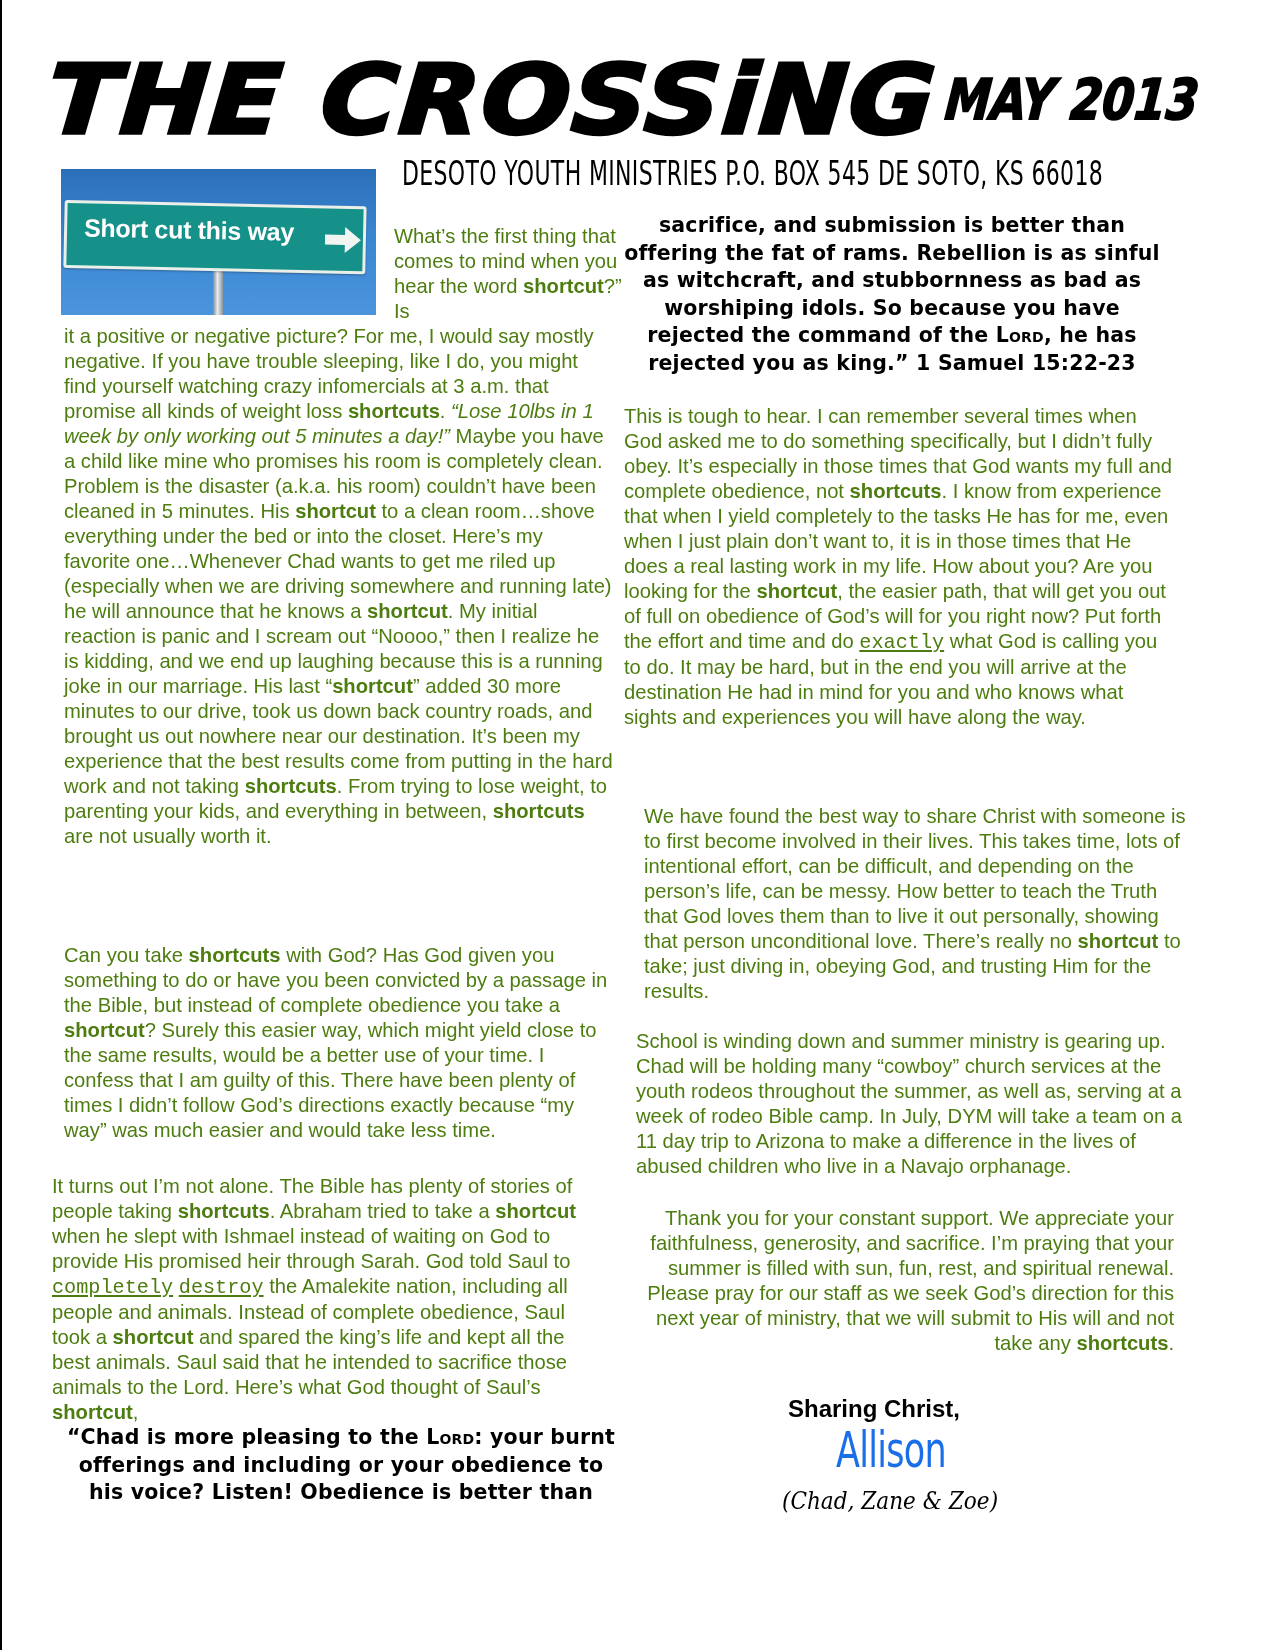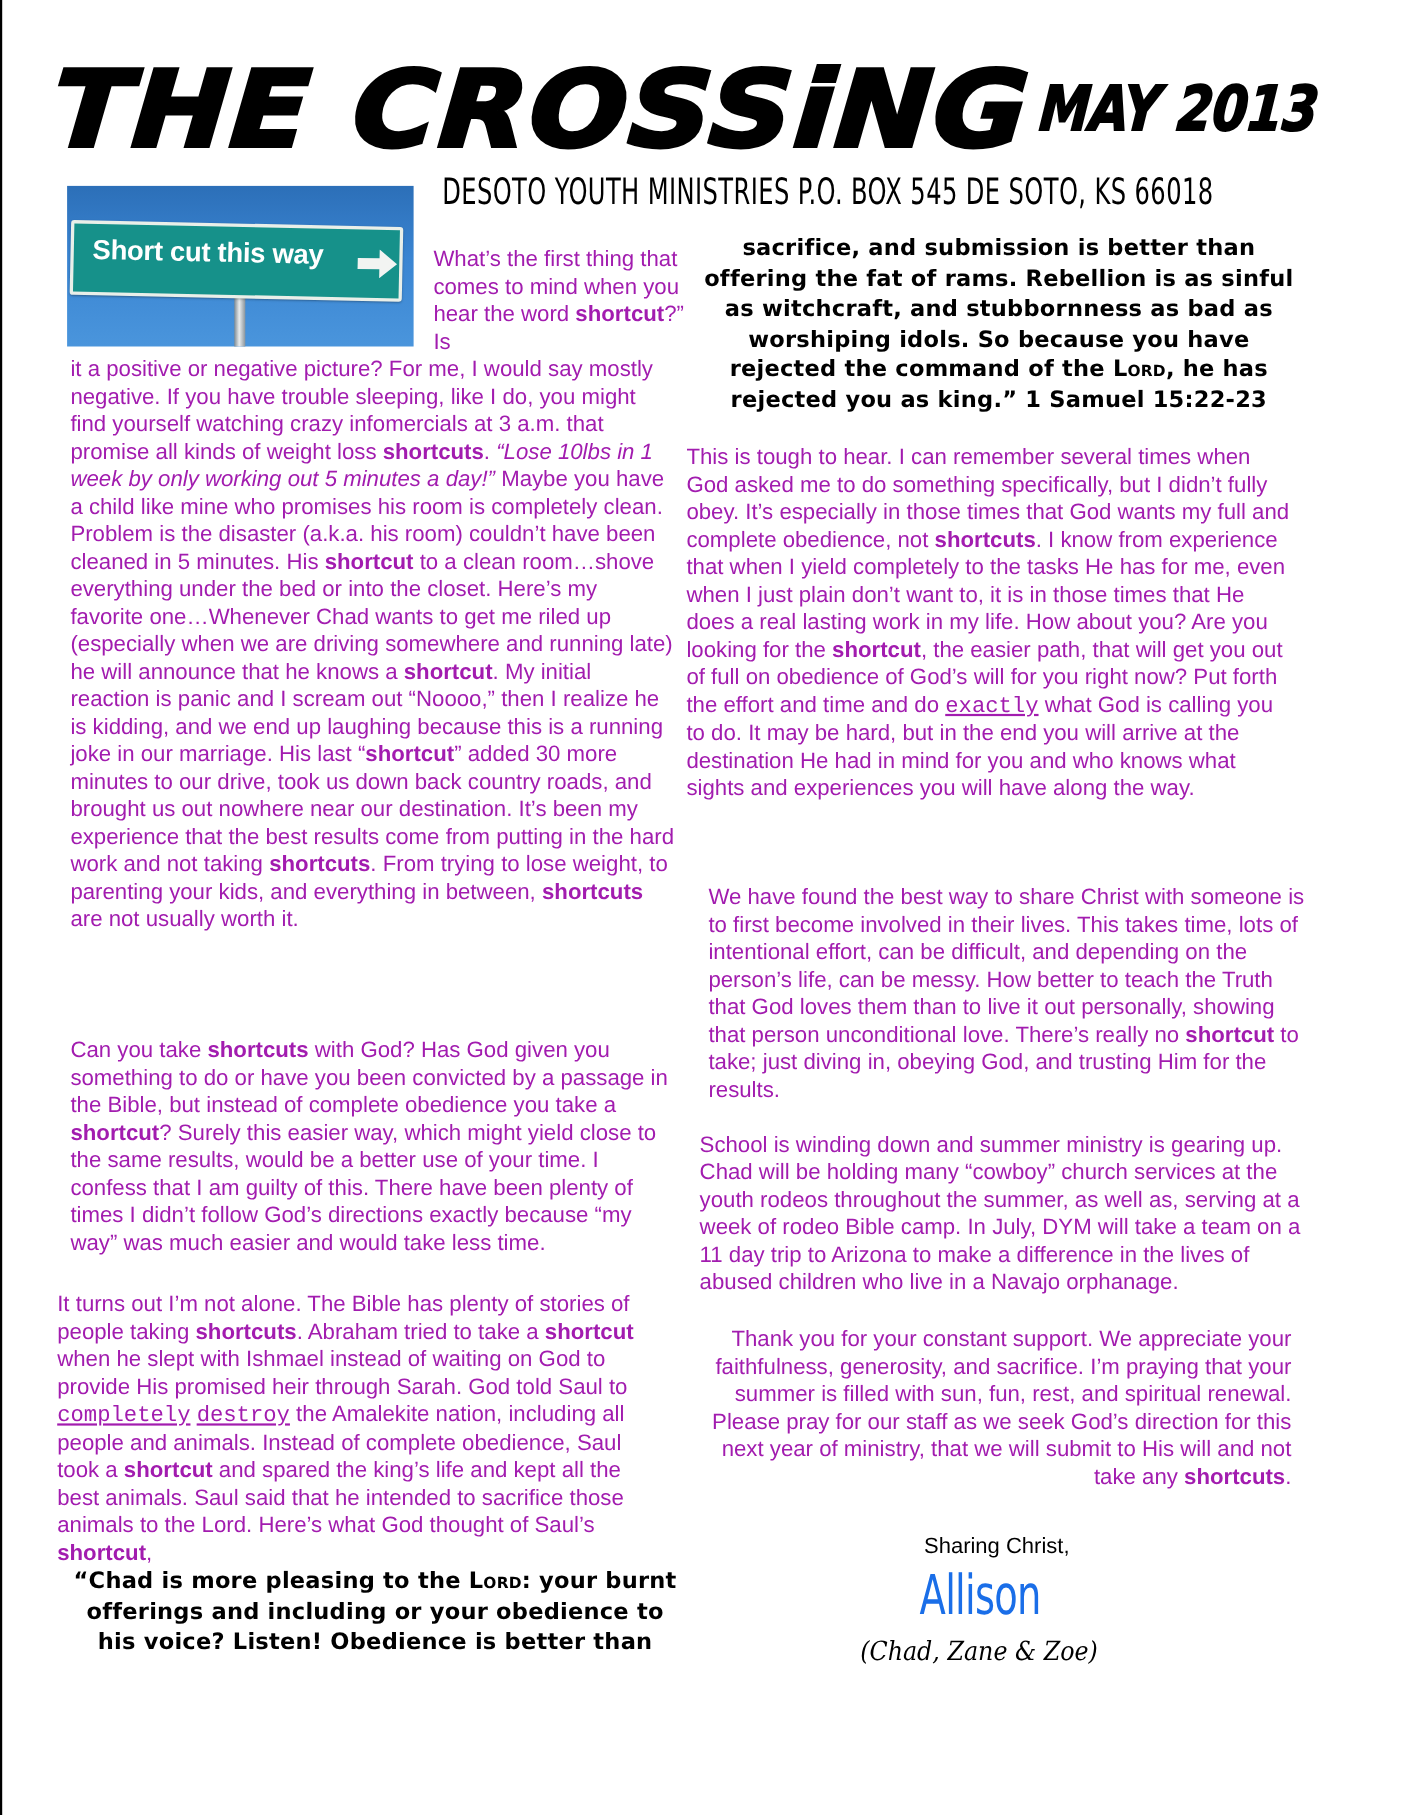--- a/index.html
+++ b/index.html
@@ -70,49 +70,49 @@
     .pole {
       position: absolute; left: 152px; top: 96px; width: 10px; height: 60px;
       background: linear-gradient(90deg, #7e8a92 0%, #e8ecee 45%, #8a949b 100%);
     }
     
     .col {
       position: absolute;
       font-family: "Liberation Sans", sans-serif;
       font-size: 20.2px;
       line-height: 25px;
-      color: #a21caf;
+      color: #4d7c0f;
     }
     .col p { margin: 0; }
     .col b { font-weight: bold; }
     .col u { text-decoration: underline; font-family: Liberation Mono, monospace; }
     .col i { font-style: italic; }
     .intro {
       position: absolute; left: 394px; top: 224px; width: 240px;
       font-size: 20.2px; line-height: 25px;
     }
     .col-left { left: 64px; top: 324px; width: 550px; }
     .col-left-p2 { left: 64px; top: 943px; width: 550px; }
     .col-left-p3 { left: 52px; top: 1174px; width: 550px; }
     .quote {
       position: absolute;
       font-family: "DejaVu Sans", sans-serif;
       font-weight: bold; font-size: 20.5px; line-height: 27.5px;
       text-align: center; letter-spacing: 0.2px;
     }
     .quote-left { left: 60px; top: 1424px; width: 562px; }
-    .quote-right { left: 622px; top: 212px; width: 540px; margin-left: 16px; }
+    .quote-right { left: 622px; top: 212px; width: 540px; }
     .sc { font-variant: small-caps; }
     .col-right-p1 { left: 624px; top: 404px; width: 550px; }
     .col-right-p2 { left: 624px; top: 804px; width: 550px; margin-left: 20px; }
     .col-right-p3 { left: 636px; top: 1029px; width: 550px; }
     .col-right-p4 { left: 624px; top: 1206px; width: 550px; text-align: right; }
     .closing {
-      position: absolute; left: 840px; top: 1395px;
-      font-family: "Liberation Sans", sans-serif; font-size: 20px;
+      position: absolute; left: 788px; top: 1395px;
+      font-family: "Liberation Sans", sans-serif; font-size: 24px; font-weight: bold;
     }
     .signature {
       position: absolute; left: 836px; top: 1425px;
       font-family: "DejaVu Sans", sans-serif;
       font-size: 50px; color: #1a6ee8; line-height: 1;
       transform: scaleX(0.7);
       transform-origin: left top;
       font-weight: normal;
       letter-spacing: -1px;
     }

